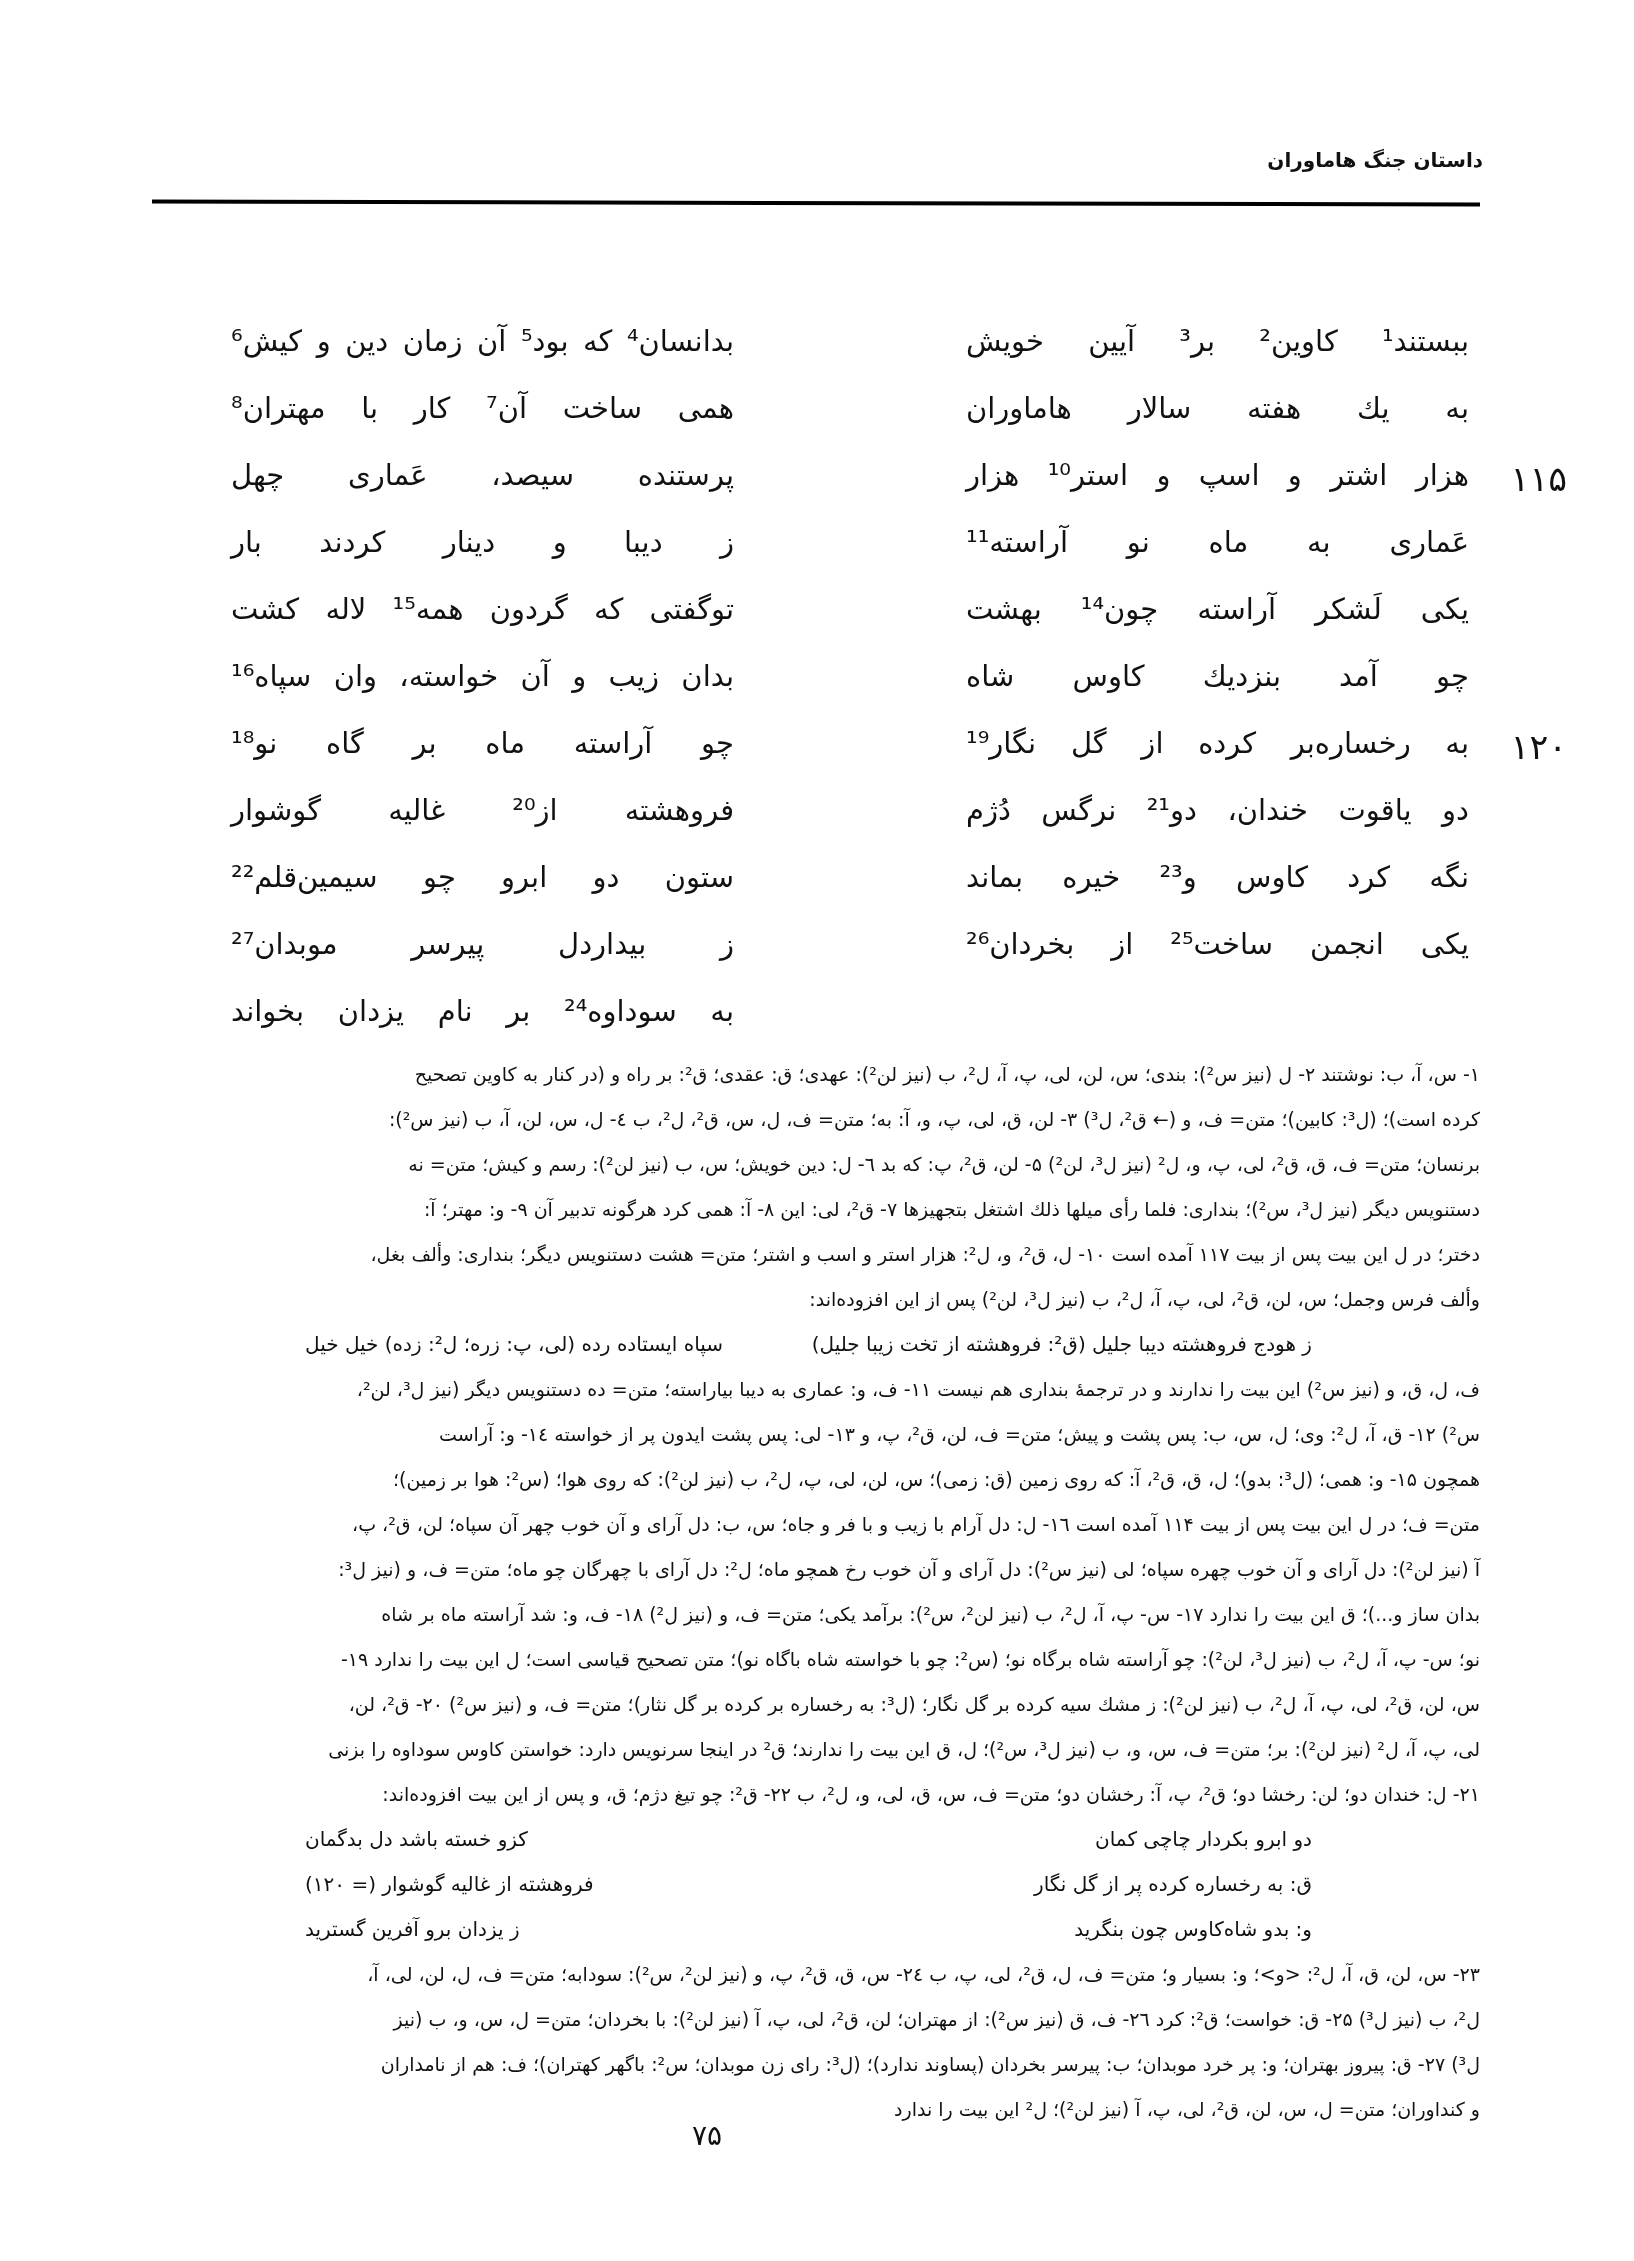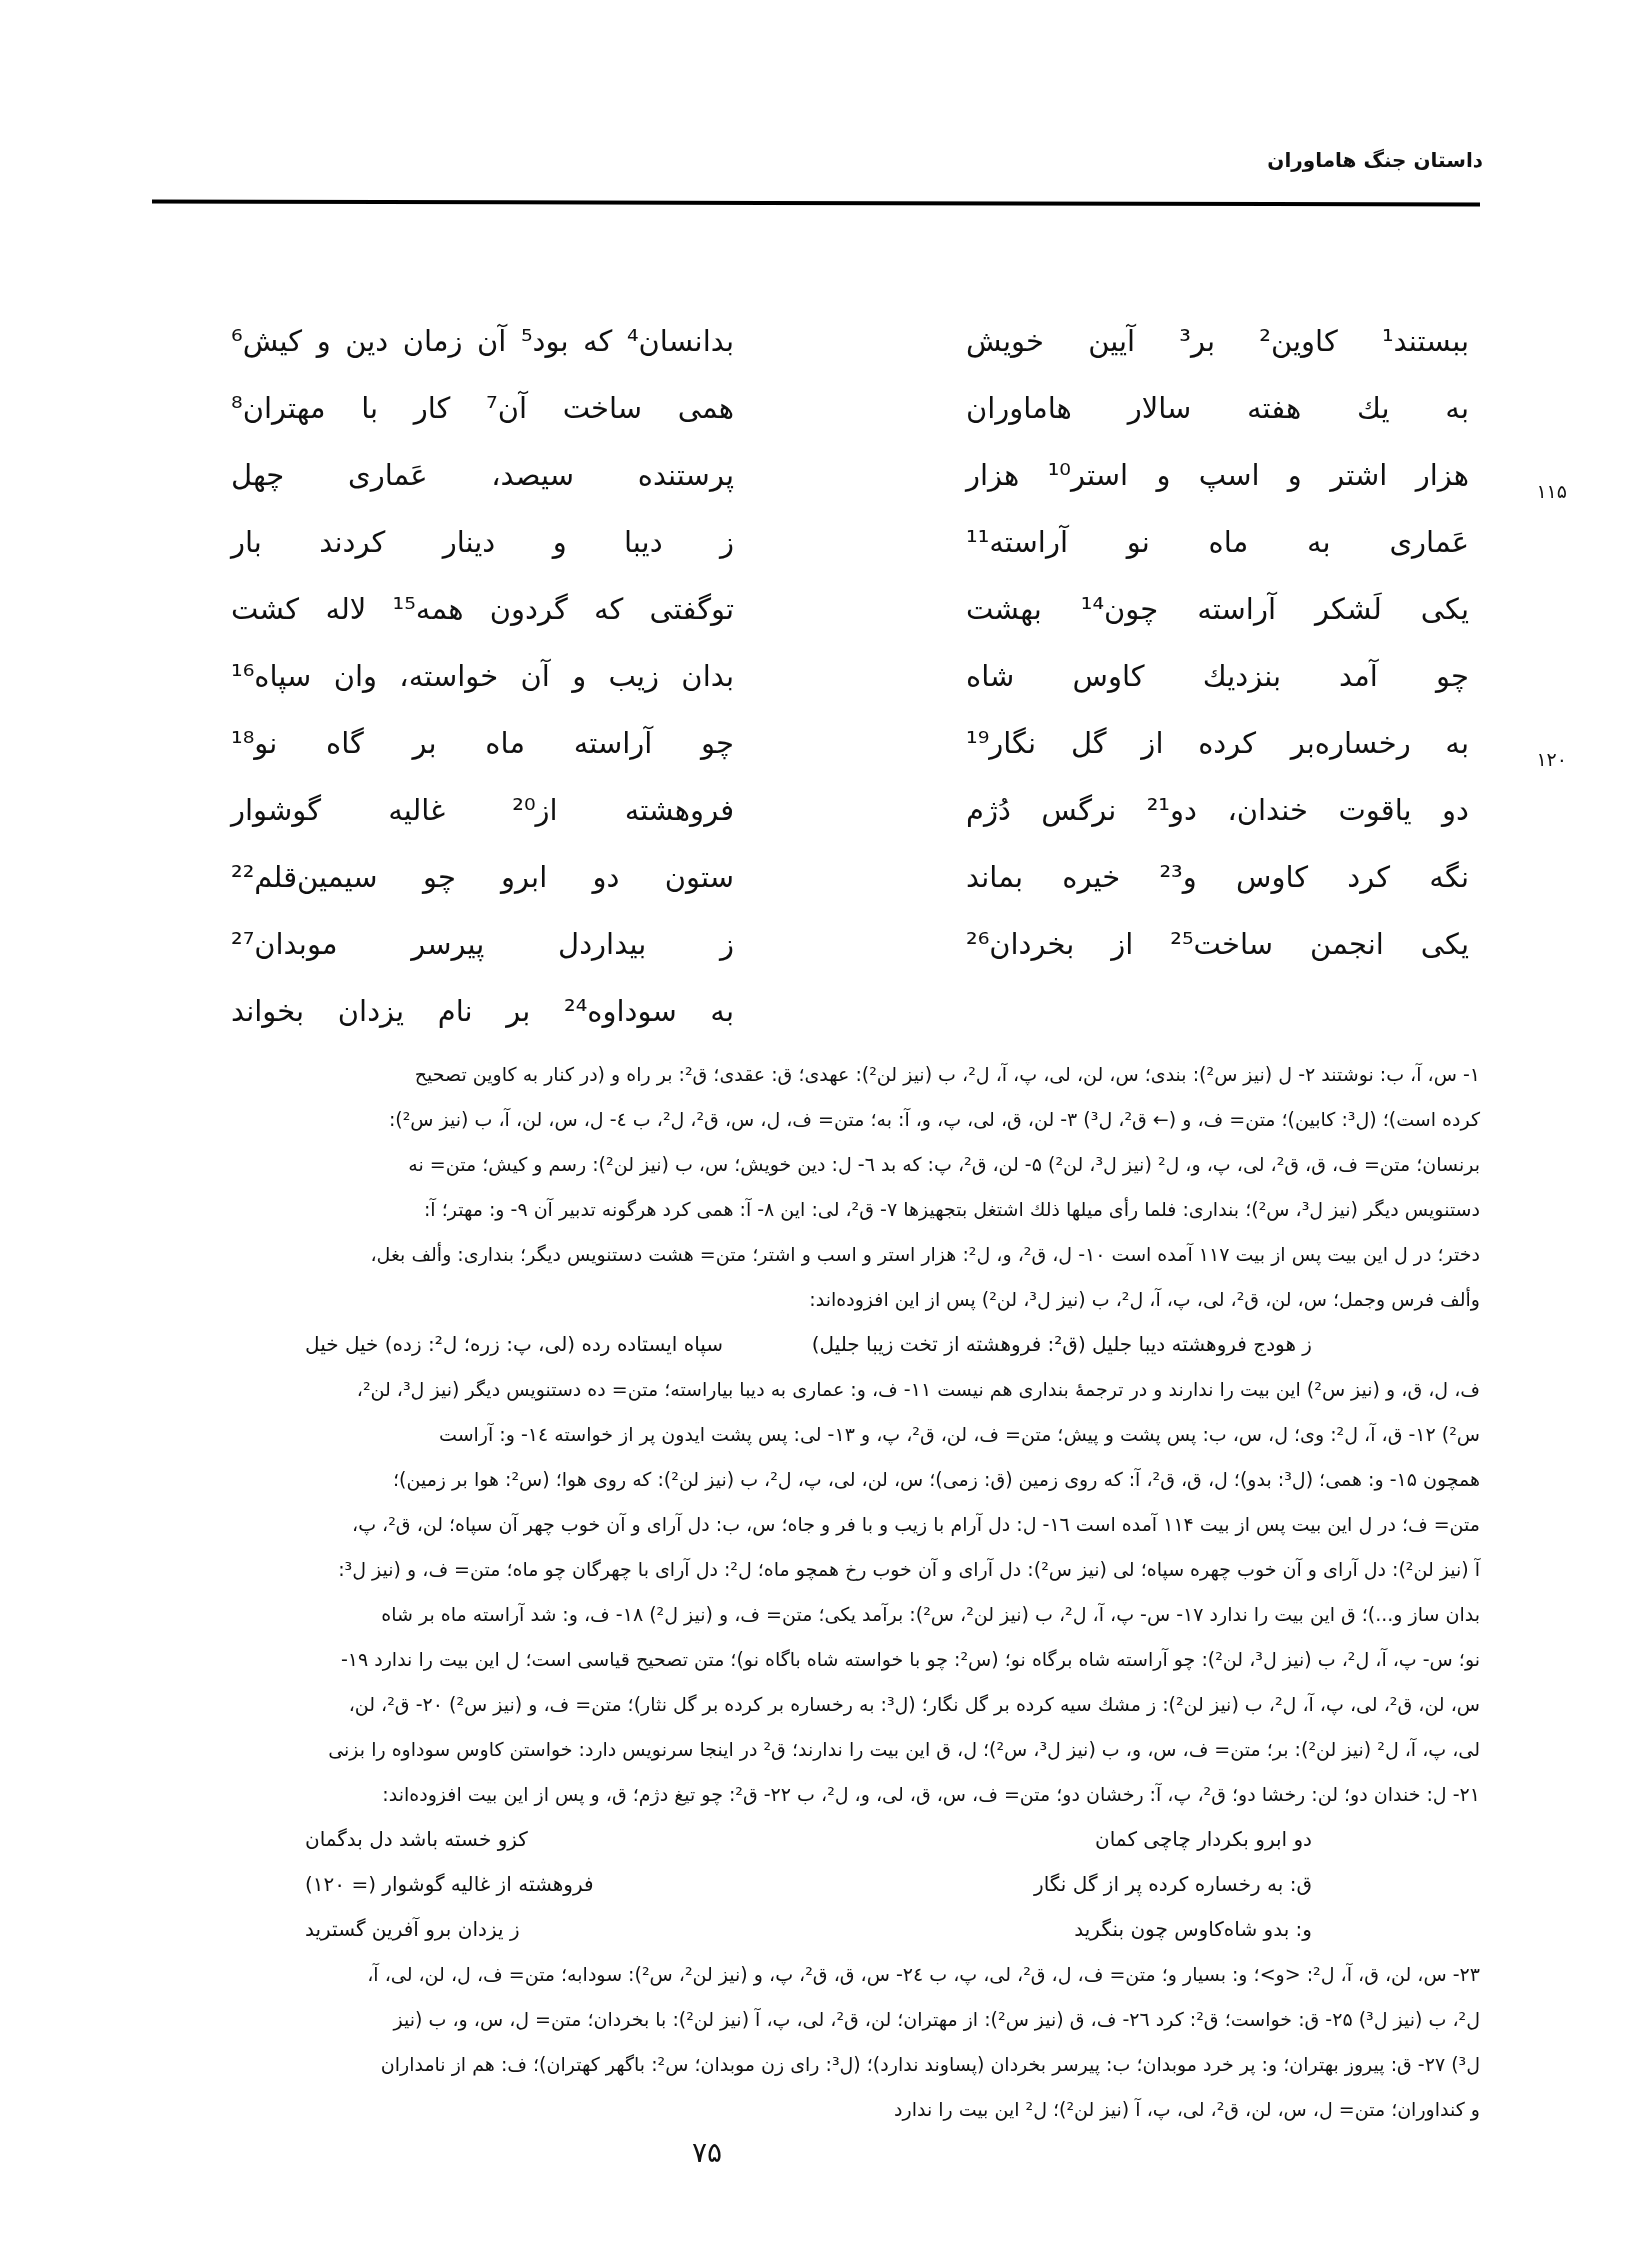--- a/index.html
+++ b/index.html
@@ -19,36 +19,36 @@
   .col { position: absolute; top: 0; width: 503px; }
   .col.right { right: 0; }
   .col.left { left: 0; }
   .verse {
     height: 67px; line-height: 67px; font-size: 29px;
     font-family: "DejaVu Sans", sans-serif;
     text-align: justify; text-align-last: justify; white-space: nowrap;
     position: relative;
   }
   .verse-num {
-    position: absolute; right: -98px; top: 16px; font-size: 19px;
+    position: absolute; right: -98px; top: 4px; font-size: 35px;
     font-family: "DejaVu Sans", sans-serif;
   }
   .notes {
     position: absolute; top: 1052px; left: 152px; width: 1328px;
     font-family: "DejaVu Sans", sans-serif; font-size: 19px; line-height: 45px;
     text-align: justify;
   }
   .note-line { display: block; }
   .indent-verse {
     display: flex; justify-content: space-between; width: 1007px; margin-right: 168px;
     line-height: 45px; font-size: 20px;
   }
   .page-number {
     position: absolute; top: 2119px; left: 0; width: 1414px; text-align: center;
-    font-family: "DejaVu Sans", sans-serif; font-size: 28px; margin-top: 17px;
+    font-family: "DejaVu Sans", sans-serif; font-size: 28px;
   }
 </style>
 </head>
 <body>
 
 <div class="running-head">داستان جنگ هاماوران</div>
 <div class="head-rule"></div>
 
 <div class="poem">
   <div class="col right">

